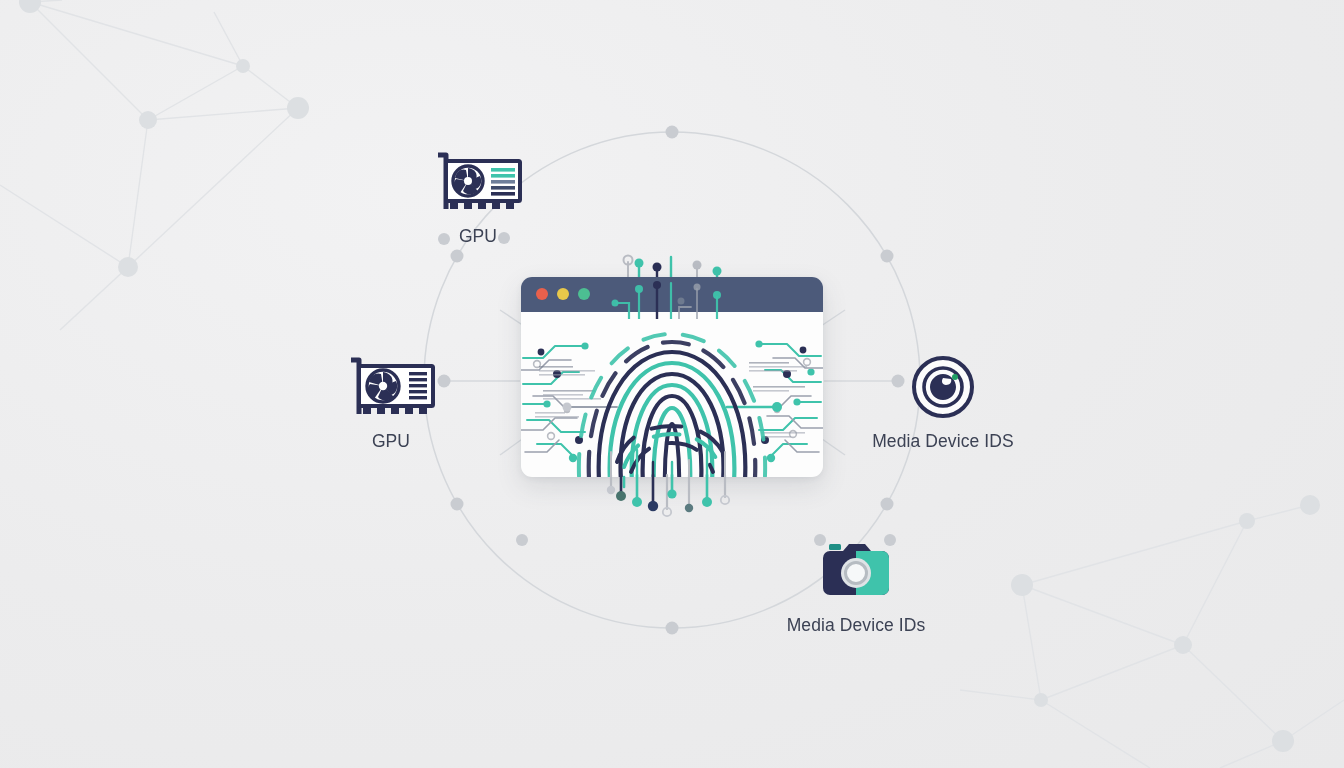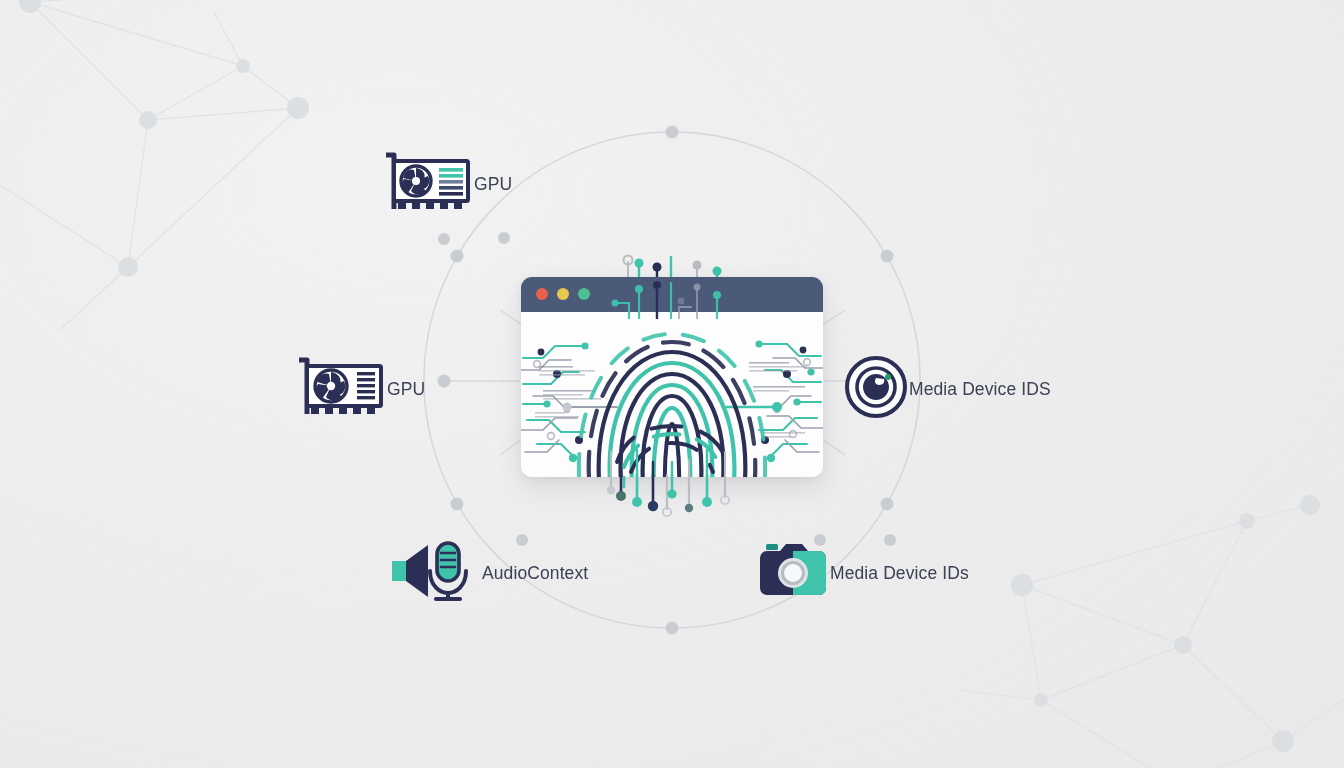--- a/index.html
+++ b/index.html
@@ -31,22 +31,23 @@
   }
   #bg-network { z-index: 1; }
   #ring-layer { z-index: 2; }
   #center-card { z-index: 4; }
   #nodes-layer { z-index: 5; }
 
   
   .node {
     position: absolute;
     display: flex;
+    flex-direction: column;
     align-items: center;
-    justify-content: flex-start;
+    justify-content: space-between;
     width: 200px;
     margin-left: -100px;
     text-align: center;
     user-select: none;
   }
   .node .icon-wrap {
     width: 96px;
     height: 78px;
     display: flex;
     align-items: center;
@@ -510,40 +511,20 @@
           <path d="M24 11 L30 4 L46 4 L52 11 Z" fill="#2b2f55"></path>
           <rect x="4" y="11" width="66" height="44" rx="7" fill="#2b2f55"></rect>
           <path d="M37 11 L63 11 A7 7 0 0 1 70 18 L70 48 A7 7 0 0 1 63 55 L37 55 Z" fill="#3fc3ab"></path>
           <circle cx="37" cy="33" r="15" fill="#dfe3e6"></circle>
           <circle cx="37" cy="33" r="10.5" fill="#f6f8f9" stroke="#b6bcc2" stroke-width="3"></circle>
         </svg>
       </div>
       <div class="node-label">Media Device IDs</div>
     </div>
 
-    <div class="node" style="left:488px; top:532px;">
-      <div class="icon-wrap">
-        <svg width="94" height="64" viewBox="0 0 94 64">
-
-          <rect x="4" y="22" width="14" height="20" fill="#3fc3ab"></rect>
-          <path d="M18 22 L40 6 L40 58 L18 42 Z" fill="#2b2f55"></path>
-
-          <rect x="49" y="4" width="22" height="38" rx="11" fill="#3fc3ab" stroke="#2b2f55" stroke-width="3.6"></rect>
-          <g stroke="#2b2f55" stroke-width="2.6" stroke-linecap="round">
-            <path d="M53 14 L67 14"></path>
-            <path d="M53 21 L67 21"></path>
-            <path d="M53 28 L67 28"></path>
-          </g>
-          <path d="M42 32 C42 47, 52 54, 60 54 C68 54, 78 47, 78 32" fill="none" stroke="#2b2f55" stroke-width="4" stroke-linecap="round"></path>
-          <path d="M60 54 L60 60" stroke="#2b2f55" stroke-width="4" stroke-linecap="round"></path>
-          <path d="M48 60 L72 60" stroke="#2b2f55" stroke-width="4" stroke-linecap="round"></path>
-        </svg>
-      </div>
-      <div class="node-label">AudioContext</div>
-    </div>
 
     <div class="node" style="left:391px; top:348px;">
       <div class="icon-wrap">
         <svg width="92" height="66" viewBox="0 0 92 66">
           <path d="M6 6 L14 6 L14 60" stroke="#2b2f55" stroke-width="5" fill="none" stroke-linejoin="round"></path>
           <rect x="14" y="12" width="74" height="40" rx="1.5" fill="#ffffff" stroke="#2b2f55" stroke-width="4"></rect>
           <g fill="#2b2f55">
             <rect x="18" y="52" width="8" height="8"></rect>
             <rect x="32" y="52" width="8" height="8"></rect>
             <rect x="46" y="52" width="8" height="8"></rect>

